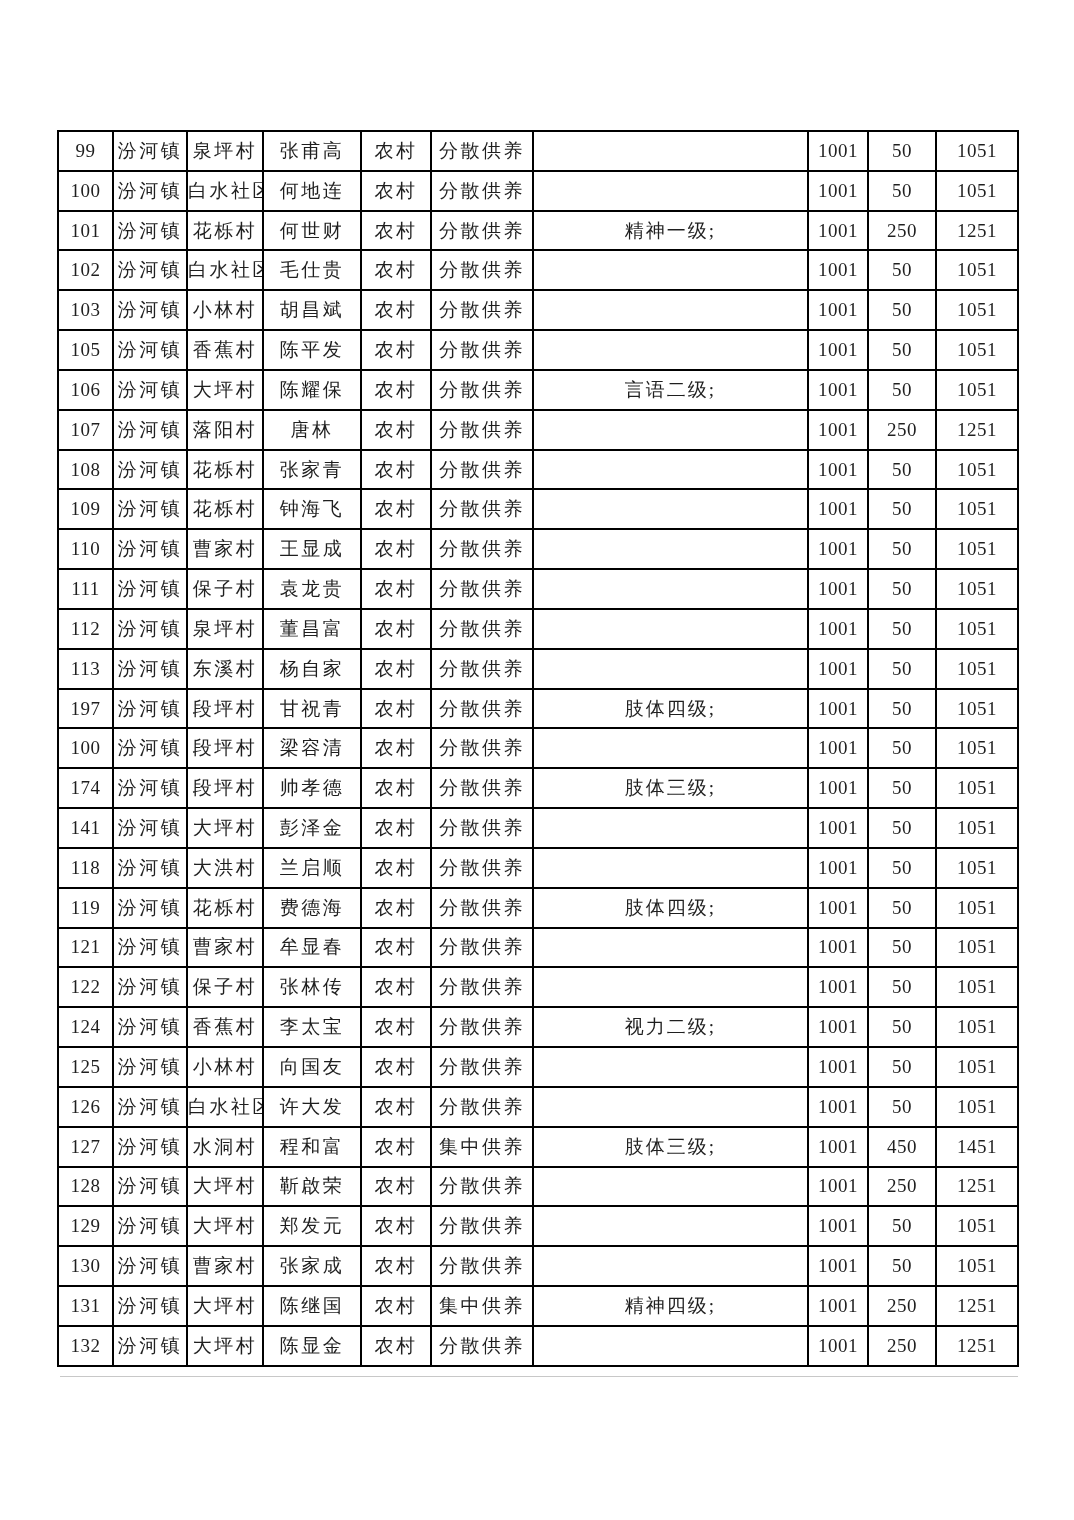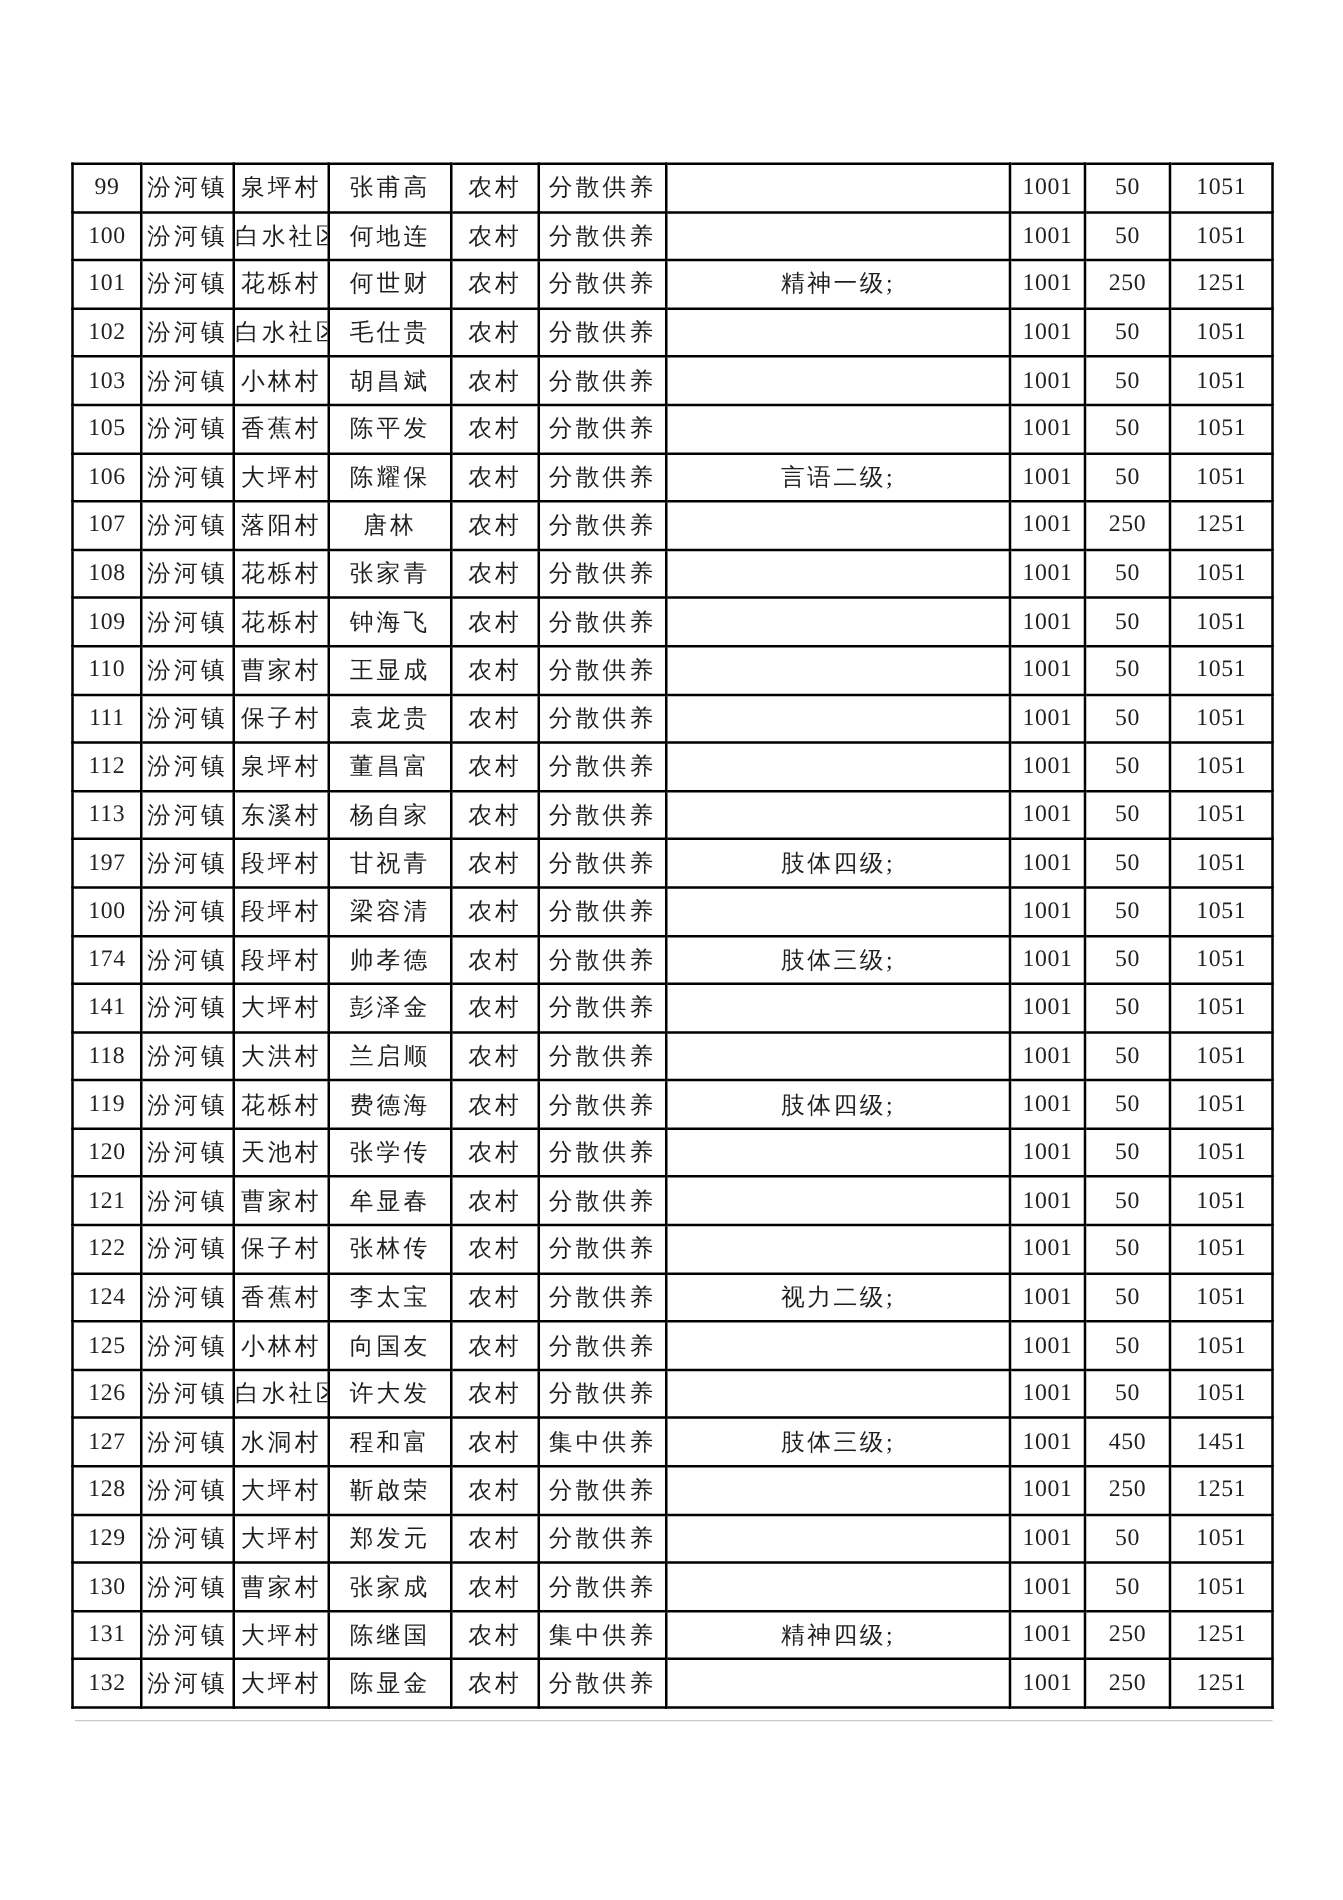--- a/index.html
+++ b/index.html
@@ -309,32 +309,20 @@
           <td>花栎村</td>
           <td>费德海</td>
           <td>农村</td>
           <td>分散供养</td>
           <td class="disability">肢体四级;</td>
           <td class="num">1001</td>
           <td class="num">50</td>
           <td class="num">1051</td>
         </tr>
         <tr>
-          <td class="num">120</td>
-          <td>汾河镇</td>
-          <td>天池村</td>
-          <td>张学传</td>
-          <td>农村</td>
-          <td>分散供养</td>
-          <td class="disability"></td>
-          <td class="num">1001</td>
-          <td class="num">50</td>
-          <td class="num">1051</td>
-        </tr>
-        <tr>
           <td class="num">121</td>
           <td>汾河镇</td>
           <td>曹家村</td>
           <td>牟显春</td>
           <td>农村</td>
           <td>分散供养</td>
           <td class="disability"></td>
           <td class="num">1001</td>
           <td class="num">50</td>
           <td class="num">1051</td>

